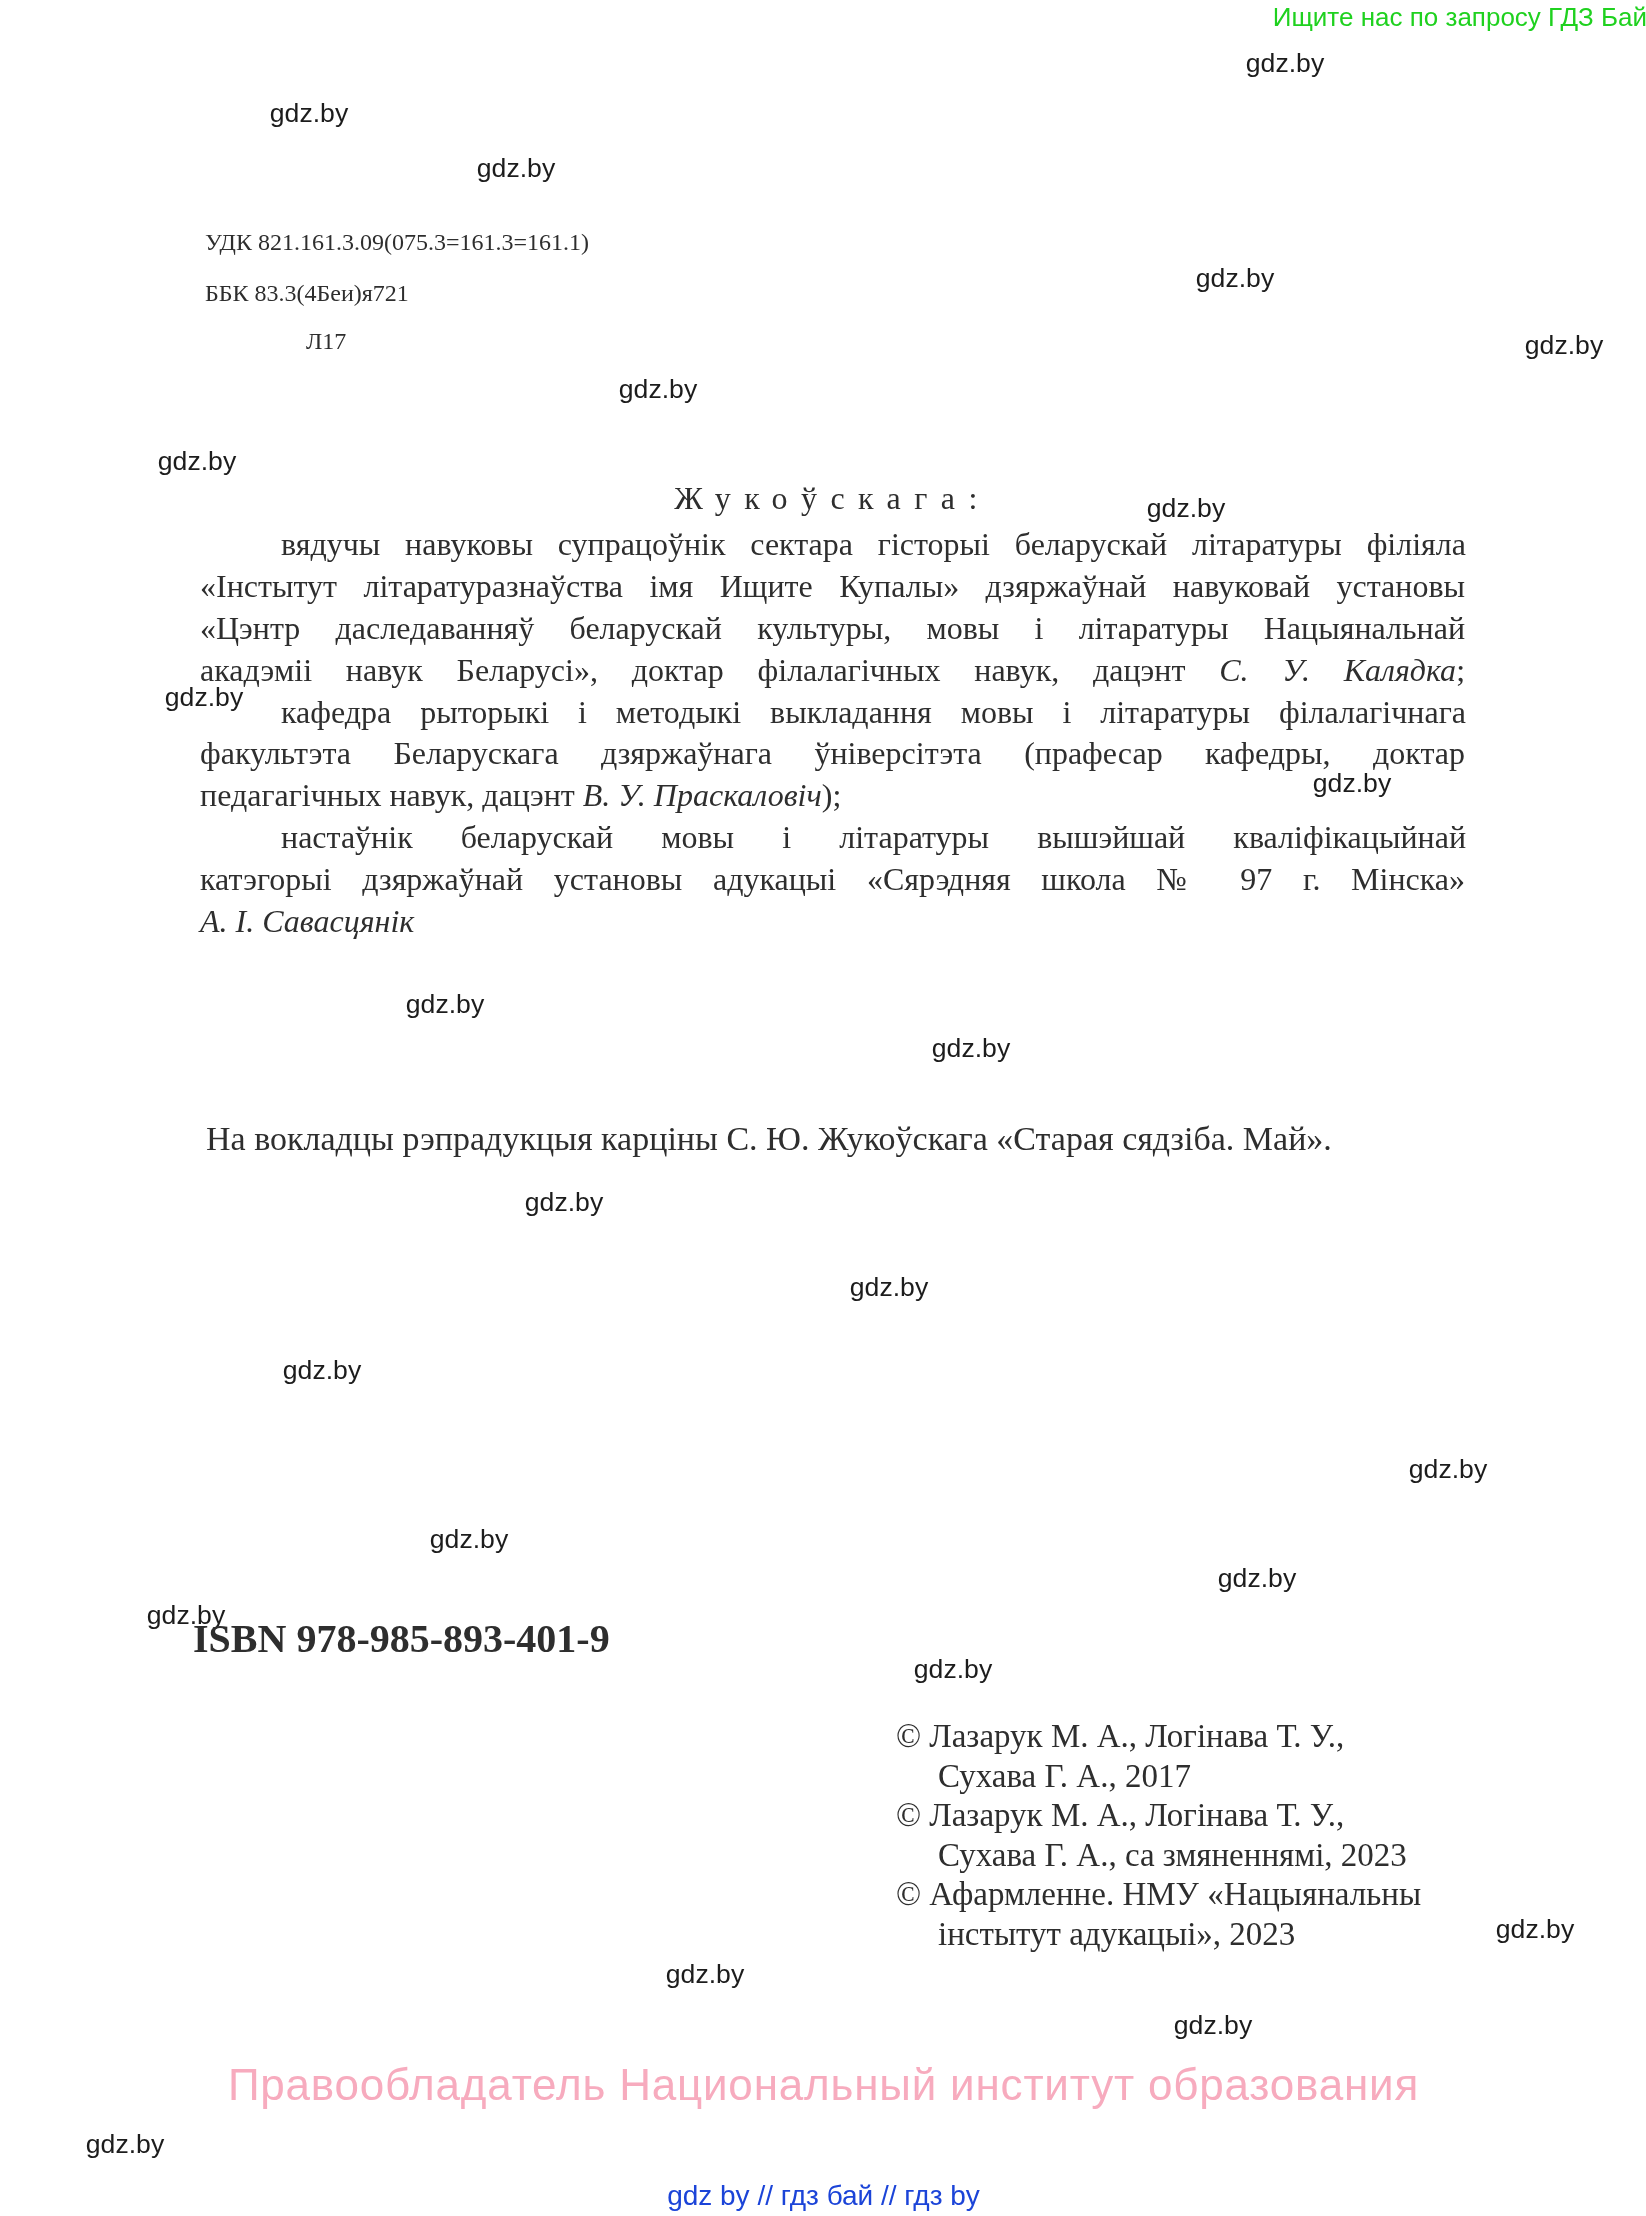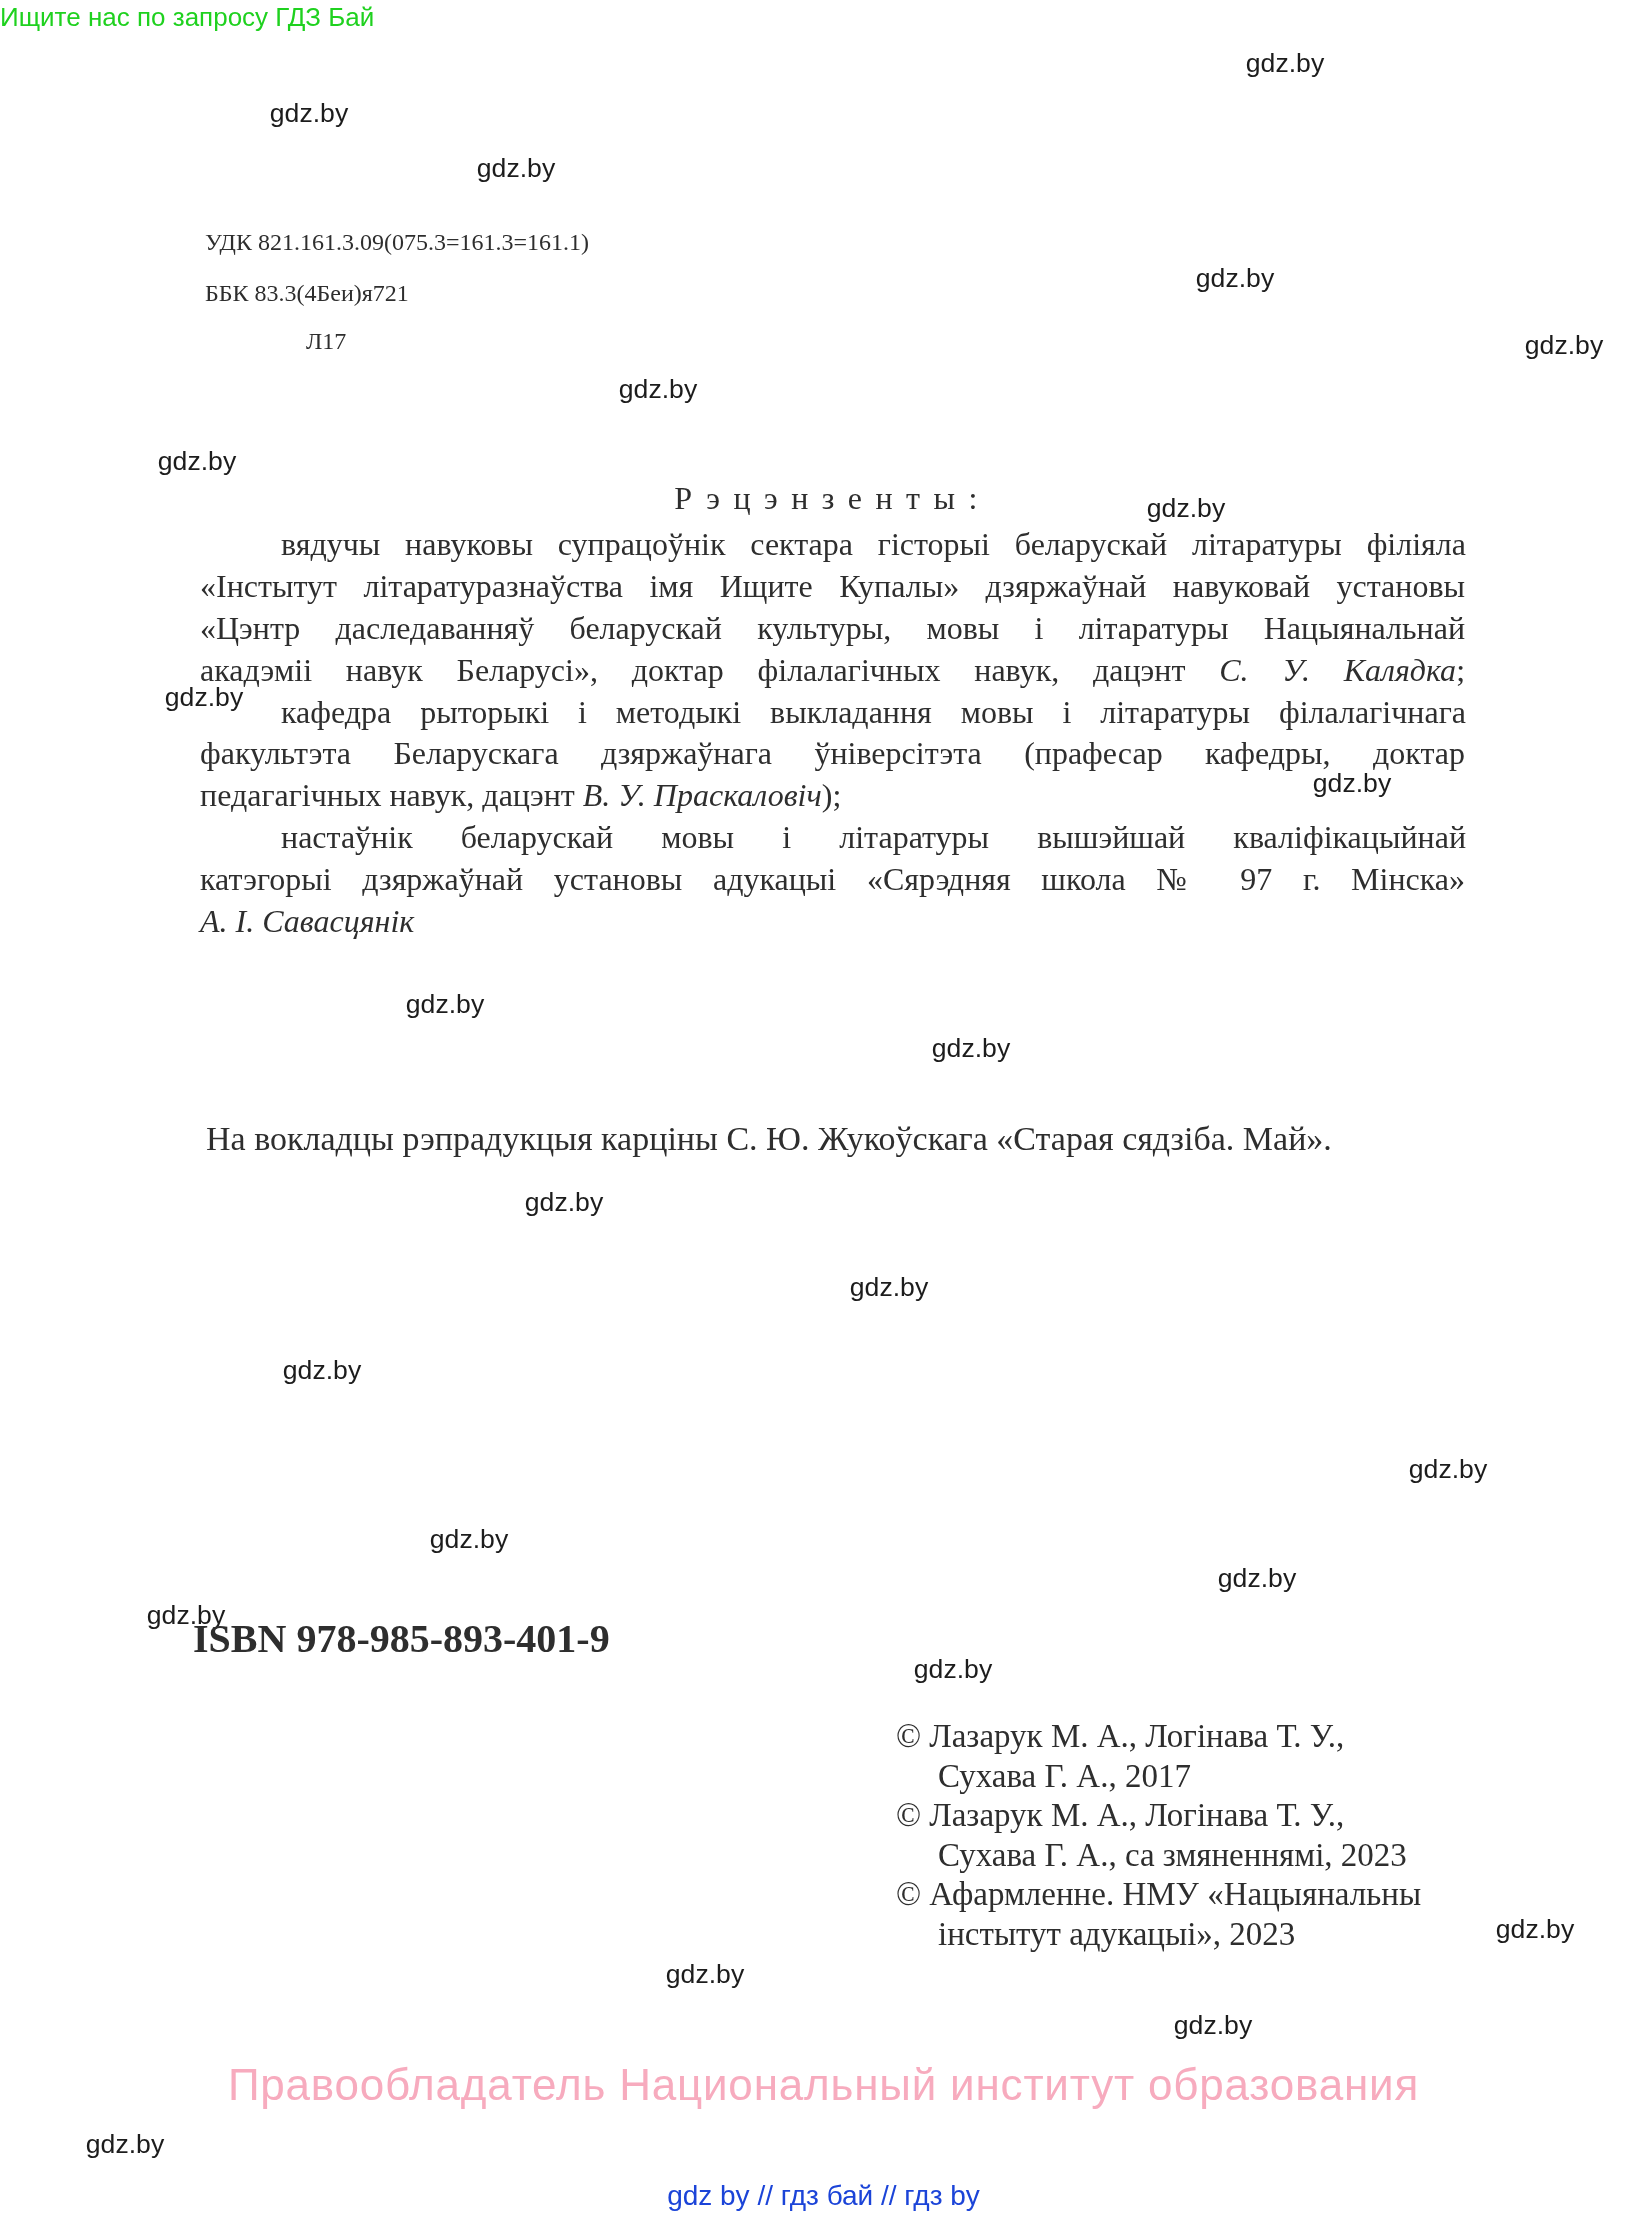--- a/index.html
+++ b/index.html
@@ -3,21 +3,21 @@
 <meta charset="utf-8">
 <style>
   html,body{margin:0;padding:0;}
   body{
     width:1647px;height:2216px;position:relative;background:#ffffff;
     overflow:hidden;font-family:"Liberation Serif", serif;color:#2e2e2e;
   }
   
   .sans{font-family:"Liberation Sans", sans-serif;}
   .green-banner{
-    position:absolute;top:1.6px;left:0;right:0;text-align:left;
+    position:absolute;top:1.6px;left:0;right:0;text-align:right;
     font-size:26px;color:#1fd11f;
   }
   .pink-rights{
     position:absolute;top:2060px;left:0;right:0;text-align:center;
     font-size:44px;color:#f7abbe;letter-spacing:0.8px;
   }
   .blue-footer{
     position:absolute;top:2180px;left:0;right:0;text-align:center;
     font-size:28px;color:#1b44d8;
   }
@@ -76,21 +76,21 @@
     <span class="watermark" style="left: 1535px; top: 1929px;">gdz.by</span>
     <span class="watermark" style="left: 705px; top: 1974px;">gdz.by</span>
     <span class="watermark" style="left: 1213px; top: 2025px;">gdz.by</span>
     <span class="watermark" style="left: 125px; top: 2144px;">gdz.by</span>
   </div>
 
 <div class="cls-line" style="left:205px;top:220px;">УДК 821.161.3.09(075.3=161.3=161.1)</div>
 <div class="cls-line" style="left:205px;top:271px;">ББК 83.3(4Беи)я721</div>
 <div class="cls-line" style="left:306px;top:319px;">Л17</div>
 
-<div class="heading" style="top:480px;">Рэцэнзенты:</div>
+<div class="heading" style="top:480px;">Жукоўскага:</div>
 
 <div class="line jline indent" style="top:524px;">вядучы навуковы супрацоўнік сектара гісторыі беларускай літаратуры філіяла</div>
 <div class="line jline" style="top:566px;">«Інстытут літаратуразнаўства імя Ищите Купалы» дзяржаўнай навуковай установы</div>
 <div class="line jline" style="top:608px;">«Цэнтр даследаванняў беларускай культуры, мовы і літаратуры Нацыянальнай</div>
 <div class="line jline" style="top:650px;"><span>акадэміі навук Беларусі», доктар філалагічных навук, дацэнт </span><span class="it">С. У. Калядка</span><span>;</span></div>
 <div class="line jline indent" style="top:692px;">кафедра рыторыкі і методыкі выкладання мовы і літаратуры філалагічнага</div>
 <div class="line jline" style="top:733px;">факультэта Беларускага дзяржаўнага ўніверсітэта (прафесар кафедры, доктар</div>
 <div class="line lline" style="top:775px;"><span>педагагічных навук, дацэнт </span><span class="it">В. У. Праскаловіч</span><span>);</span></div>
 <div class="line jline indent" style="top:817px;">настаўнік беларускай мовы і літаратуры вышэйшай кваліфікацыйнай</div>
 <div class="line jline" style="top:859px;">катэгорыі дзяржаўнай установы адукацыі «Сярэдняя школа № 97 г. Мінска»</div>

